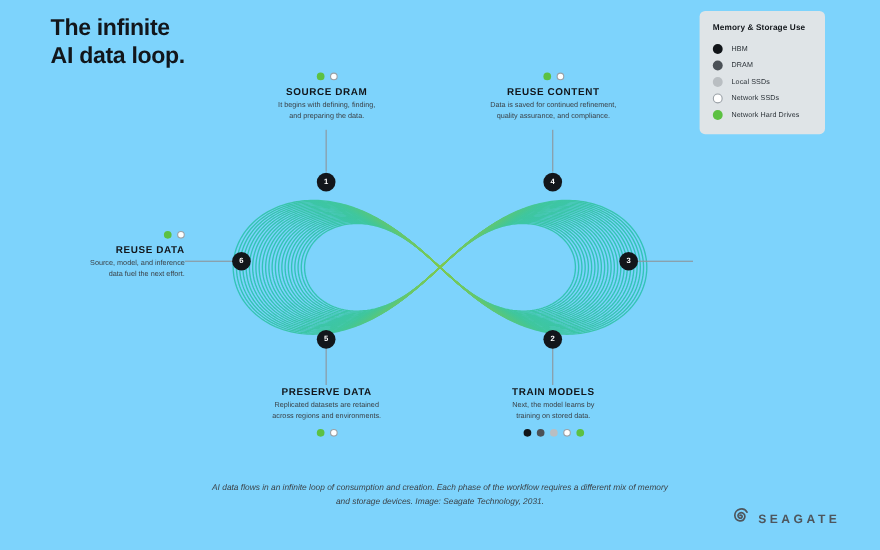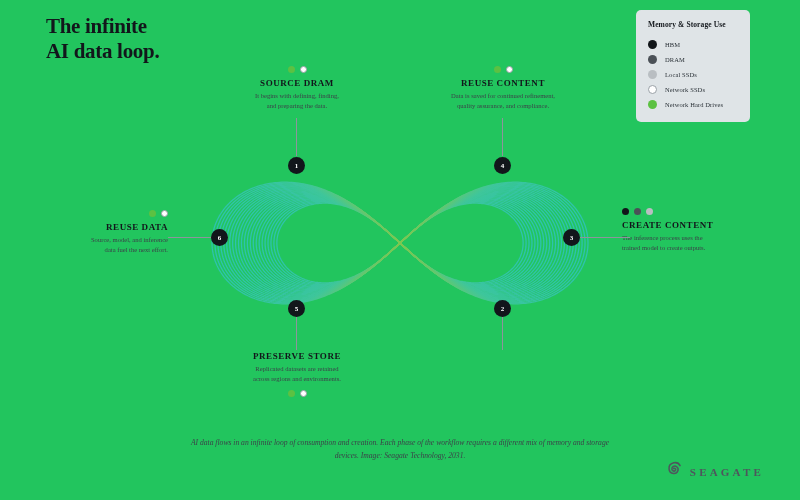--- a/index.html
+++ b/index.html
@@ -5,22 +5,21 @@
   * { box-sizing: border-box; margin: 0; padding: 0; }
   html, body {
     width: 800px; height: 500px;
     background: #eaeef1;
     font-family: "Liberation Sans", sans-serif;
     overflow: hidden;
   }
   #stage {
     position: relative;
     width: 800px; height: 500px;
-    background: #22c55e;
-    font-family: Liberation Serif, serif;
+    background: #7dd3fc;
   }
 
   
   #title {
     position: absolute;
     left: 46px; top: 14px;
     font-size: 21px;
     font-weight: bold;
     color: #12161b;
     line-height: 1.18;
@@ -275,41 +274,43 @@
   <div class="phase side" style="left:8px; top:210px;">
     <div class="dots above">
       <span class="dot" style="background:#5cc142"></span>
       <span class="dot" style="background:#ffffff;border:1px solid #9aa1a7"></span>
     </div>
     <div class="phase-title">REUSE DATA</div>
     <div class="phase-desc">Source, model, and inference
 data fuel the next effort.</div>
   </div>
 
-  <div class="phase side right-side" style="left:622px; top:208px;">
-    <div class="dots above">
+
+  <div class="phase" style="left:202px; top:351px;">
+    <div class="phase-title">PRESERVE DATA</div>
+    <div class="phase-desc">Replicated datasets are retained
+across regions and environments.</div>
+    <div class="dots below">
+      <span class="dot" style="background:#5cc142"></span>
+      <span class="dot" style="background:#ffffff;border:1px solid #9aa1a7"></span>
+    </div>
+  </div>
+
+  <div class="phase" style="left:408px; top:351px;">
+    <div class="phase-title">TRAIN MODELS</div>
+    <div class="phase-desc">Next, the model learns by
+training on stored data.</div>
+    <div class="dots below">
       <span class="dot" style="background:#111519"></span>
       <span class="dot" style="background:#4b5157"></span>
       <span class="dot" style="background:#b9bec2"></span>
-    </div>
-    <div class="phase-title">CREATE CONTENT</div>
-    <div class="phase-desc">The inference process uses the
-trained model to create outputs.</div>
-  </div>
-
-  <div class="phase" style="left:202px; top:351px;">
-    <div class="phase-title">PRESERVE STORE</div>
-    <div class="phase-desc">Replicated datasets are retained
-across regions and environments.</div>
-    <div class="dots below">
-      <span class="dot" style="background:#5cc142"></span>
-      <span class="dot" style="background:#ffffff;border:1px solid #9aa1a7"></span>
-    </div>
-  </div>
-
+      <span class="dot" style="background:#ffffff;border:1px solid #9aa1a7"></span>
+      <span class="dot" style="background:#5cc142"></span>
+    </div>
+  </div>
 
   <div id="caption">AI data flows in an infinite loop of consumption and creation. Each phase of the workflow requires a different mix of memory and storage devices. Image: Seagate Technology, 2031.</div>
 
   <div id="brand">
     <svg width="18" height="18" viewBox="0 0 40 40">
       <path d="M33.5 12.5c-2.5-5-8.5-7.5-14-6.2C13 7.7 8.5 13.2 9 19.8c.4 5.2 4.4 9.6 9.6 10.2 4.3.5 8.5-1.9 10-5.9 1.2-3.2.2-7-2.5-9.1-2.2-1.7-5.4-1.9-7.8-.5-2 1.2-3.2 3.5-3 5.8.2 1.9 1.5 3.6 3.3 4.2 1.4.5 3.1.1 4.1-1 .9-.9 1.2-2.3.8-3.5-.3-.9-1.1-1.6-2.1-1.7-.8-.1-1.6.3-2 1" fill="none" stroke="#4e565d" stroke-width="3.4" stroke-linecap="round"></path>
     </svg>
     <span id="brand-name">SEAGATE</span>
   </div>
 

